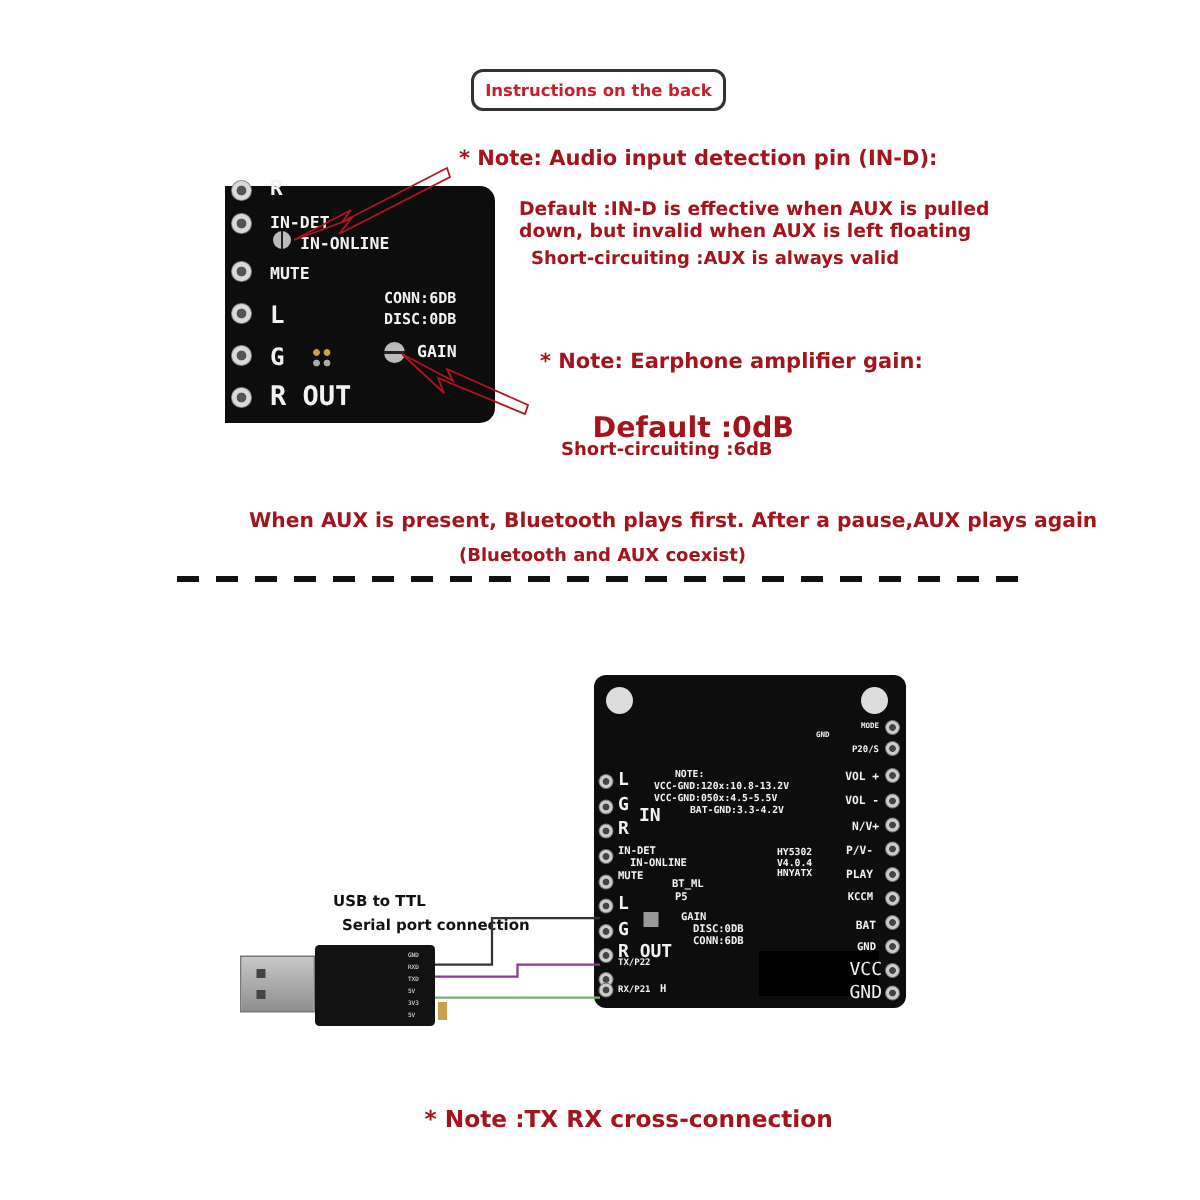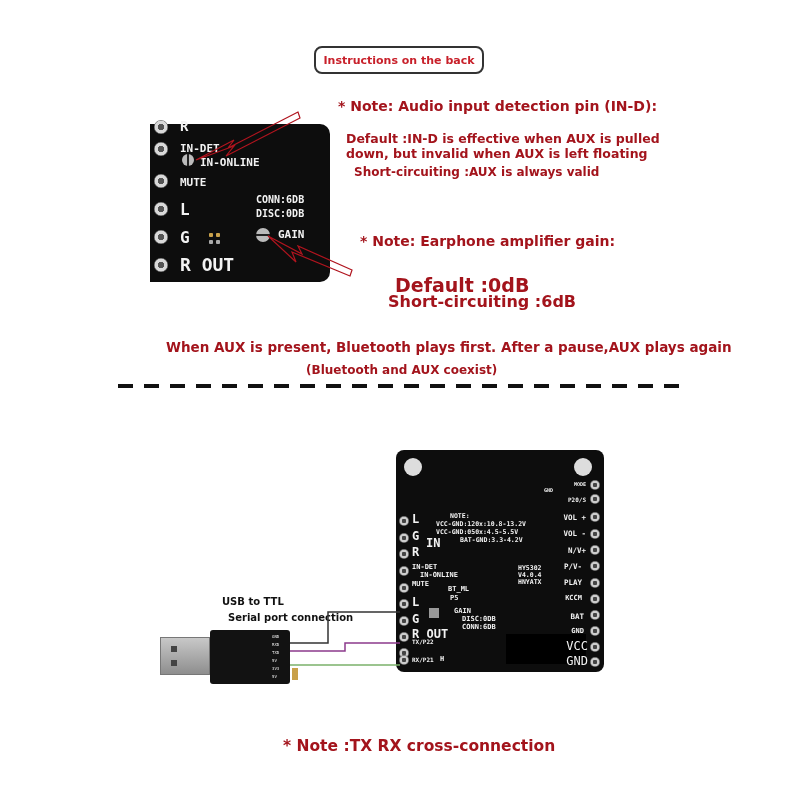--- a/index.html
+++ b/index.html
@@ -43,28 +43,28 @@
   <div class="abs" style="left:58px; top:108px; width:14px; height:14px; background:radial-gradient(circle at 3px 3px,#c9a14a 0 2px,transparent 2.5px),radial-gradient(circle at 10px 3px,#c9a14a 0 2px,transparent 2.5px),radial-gradient(circle at 3px 10px,#aaa 0 2px,transparent 2.5px),radial-gradient(circle at 10px 10px,#aaa 0 2px,transparent 2.5px);"></div>
 </div>
 
 <svg class="abs" style="left:0; top:0;" width="800" height="800">
   <g fill="none" stroke="#b0141e" stroke-width="1.2">
     <polygon points="298,112 228,148 234,140 196,160 234,146 226,156 300,118"></polygon>
     <polygon points="352,270 298,246 302,254 268,236 296,262 292,252 350,276"></polygon>
   </g>
 </svg>
 
-<div class="abs red note1" style="left:306px; top:98px;margin-left:32px;">* Note: Audio input detection pin (IN-D):</div>
+<div class="abs red note1" style="left:306px; top:98px;">* Note: Audio input detection pin (IN-D):</div>
 <div class="abs red body-text" style="left:346px; top:131px;">Default :IN-D is effective when AUX is pulled</div>
 <div class="abs red body-text" style="left:346px; top:146px;">down, but invalid when AUX is left floating</div>
 <div class="abs red" style="left:354px; top:165px; font-size:12px;">Short-circuiting :AUX is always valid</div>
 
 <div class="abs red note1" style="left:360px; top:233px;text-align:center;">* Note: Earphone amplifier gain:</div>
 <div class="abs red" style="left:395px; top:274px; font-size:19px;">Default :0dB</div>
-<div class="abs red" style="left:388px; top:292px; font-size:16px;">Short-circuiting :6dB</div>
+<div class="abs red" style="left:374px; top:292px; font-size:12px;">Short-circuiting :6dB</div>
 
 <div class="abs red" style="left:166px; top:339px; font-size:13.5px;">When AUX is present, Bluetooth plays first. After a pause,AUX plays again</div>
 <div class="abs red" style="left:306px; top:363px; font-size:12px;">(Bluetooth and AUX coexist)</div>
 
 <div class="abs dash-line"></div>
 
 <div class="abs pcb" style="left:396px; top:450px; width:208px; height:222px;">
   <div class="abs" style="left:8px; top:8px; width:18px; height:18px; border-radius:50%; background:#ddd;"></div>
   <div class="abs" style="left:178px; top:8px; width:18px; height:18px; border-radius:50%; background:#ddd;"></div>
 

